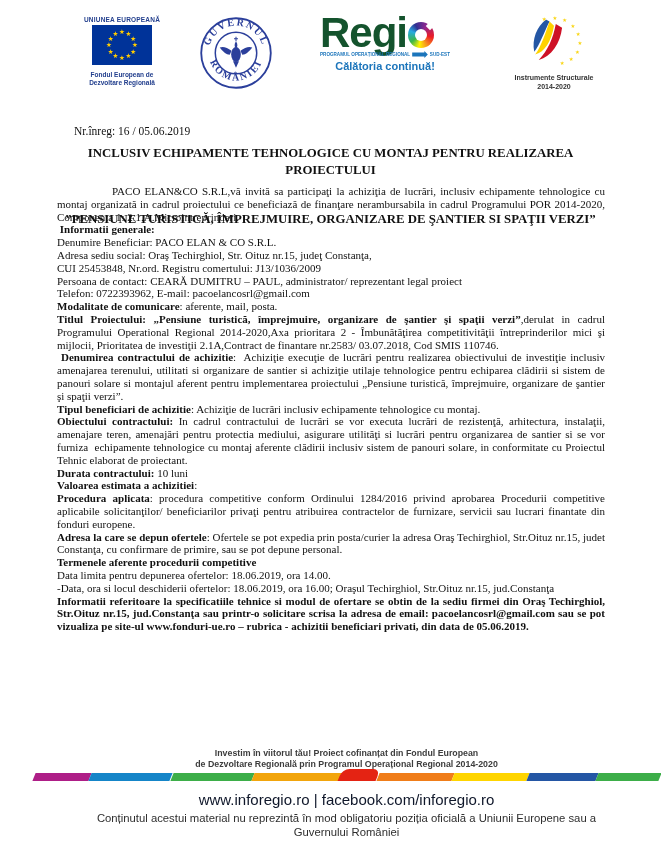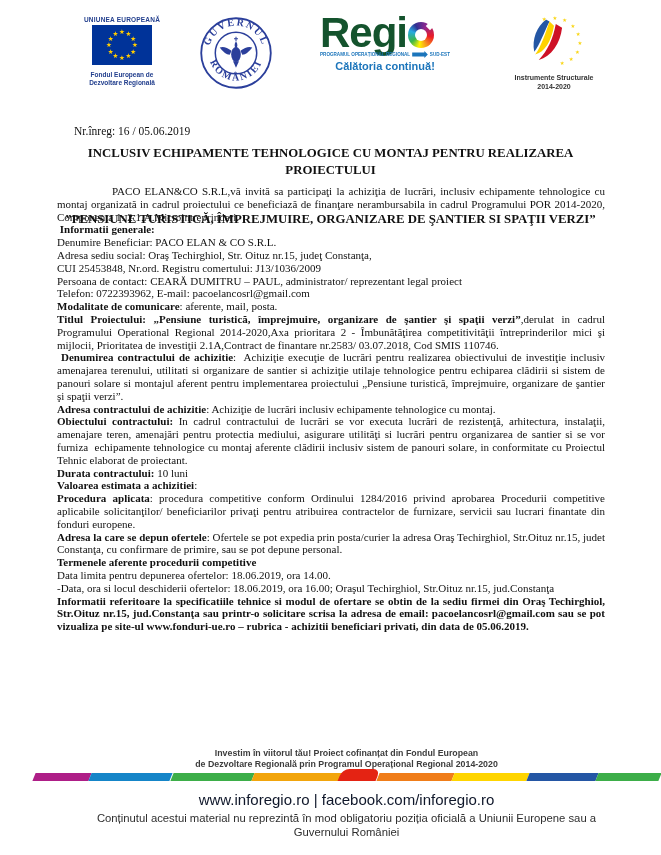--- a/index.html
+++ b/index.html
@@ -151,21 +151,21 @@
       <div class="para indent"><span>PACO ELAN&amp;CO S.R.L,vă invită sa participaţi la achiziţia de lucrări, inclusiv echipamente tehnologice cu montaj organizată in cadrul proiectului ce beneficiază de finanţare nerambursabila in cadrul Programului POR 2014-2020, Componenta 1: 2.1.A.Microintreprinderi.</span></div>
       <div class="para"><span class="b"> Informatii generale:</span></div>
       <div class="para"><span>Denumire Beneficiar: PACO ELAN &amp; CO S.R.L.</span></div>
       <div class="para"><span>Adresa sediu social: Oraş Techirghiol, Str. Oituz nr.15, judeţ Constanţa,</span></div>
       <div class="para"><span>CUI 25453848, Nr.ord. Registru comertului: J13/1036/2009</span></div>
       <div class="para"><span>Persoana de contact: CEARĂ DUMITRU – PAUL, administrator/ reprezentant legal proiect</span></div>
       <div class="para"><span>Telefon: 0722393962, E-mail: pacoelancosrl@gmail.com</span></div>
       <div class="para"><span class="b">Modalitate de comunicare</span><span>: aferente, mail, posta.</span></div>
       <div class="para"><span class="b">Titlul Proiectului: „Pensiune turistică, împrejmuire, organizare de şantier şi spaţii verzi”</span><span>,derulat in cadrul Programului Operational Regional 2014-2020,Axa prioritara 2 - Îmbunătăţirea competitivităţii întreprinderilor mici şi mijlocii, Prioritatea de investiţii 2.1A,Contract de finantare nr.2583/ 03.07.2018, Cod SMIS 110746.</span></div>
       <div class="para"><span class="b"> Denumirea contractului de achizitie</span><span>:  Achiziţie execuţie de lucrări pentru realizarea obiectivului de investiţie inclusiv amenajarea terenului, utilitati si organizare de santier si achiziţie utilaje tehnologice pentru echiparea clădirii si sistem de panouri solare si montajul aferent pentru implementarea proiectului „Pensiune turistică, împrejmuire, organizare de şantier şi spaţii verzi”.</span></div>
-      <div class="para"><span class="b">Adresa contractului de achizitie</span><span>: Achiziţie de lucrări inclusiv echipamente tehnologice cu montaj.</span></div>
+      <div class="para"><span class="b">Tipul beneficiari de achizitie</span><span>: Achiziţie de lucrări inclusiv echipamente tehnologice cu montaj.</span></div>
       <div class="para"><span class="b">Obiectului contractului:</span><span> In cadrul contractului de lucrări se vor executa lucrări de rezistenţă, arhitectura, instalaţii, amenajare teren, amenajări pentru protectia mediului, asigurare utilităţi si lucrări pentru organizarea de santier si se vor furniza  echipamente tehnologice cu montaj aferente clădirii inclusiv sistem de panouri solare, in conformitate cu Proiectul Tehnic elaborat de proiectant.</span></div>
       <div class="para"><span class="b">Durata contractului:</span><span> 10 luni</span></div>
       <div class="para"><span class="b">Valoarea estimata a achizitiei</span><span>:</span></div>
       <div class="para"><span class="b">Procedura aplicata</span><span>: procedura competitive conform Ordinului 1284/2016 privind aprobarea Procedurii competitive aplicabile solicitanţilor/ beneficiarilor privaţi pentru atribuirea contractelor de furnizare, servicii sau lucrari finantate din fonduri europene.</span></div>
       <div class="para"><span class="b">Adresa la care se depun ofertele</span><span>: Ofertele se pot expedia prin posta/curier la adresa Oraş Techirghiol, Str.Oituz nr.15, judet Constanţa, cu confirmare de primire, sau se pot depune personal.</span></div>
       <div class="para"><span class="b">Termenele aferente procedurii competitive</span></div>
       <div class="para"><span>Data limita pentru depunerea ofertelor: 18.06.2019, ora 14.00.</span></div>
       <div class="para"><span>-Data, ora si locul deschiderii ofertelor: 18.06.2019, ora 16.00; Oraşul Techirghiol, Str.Oituz nr.15, jud.Constanţa</span></div>
       <div class="para"><span class="b">Informatii referitoare la specificatiile tehnice si modul de ofertare se obtin de la sediu firmei din Oraş Techirghiol, Str.Oituz nr.15, jud.Constanţa sau printr-o solicitare scrisa la adresa de email: pacoelancosrl@gmail.com sau se pot vizualiza pe site-ul www.fonduri-ue.ro – rubrica - achizitii beneficiari privati, din data de 05.06.2019.</span></div>
     </div>

